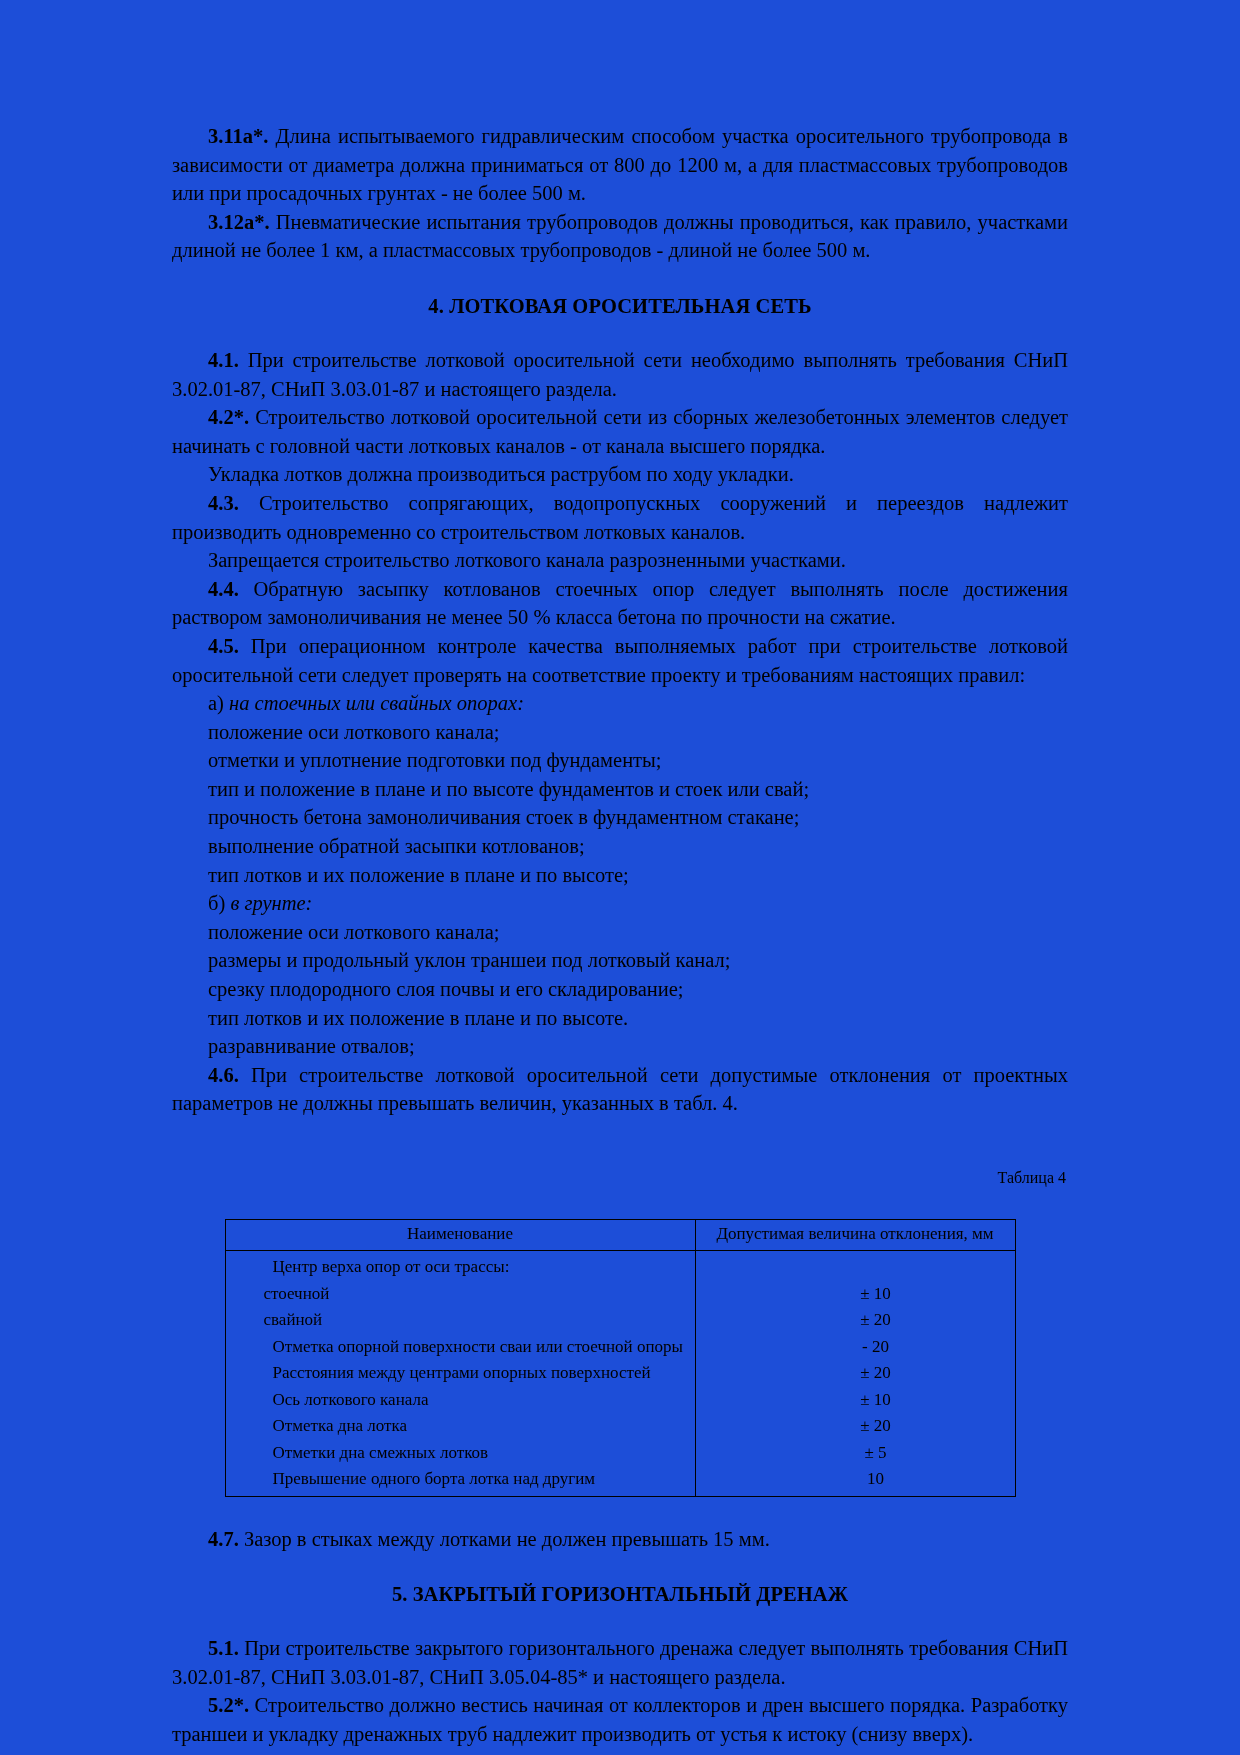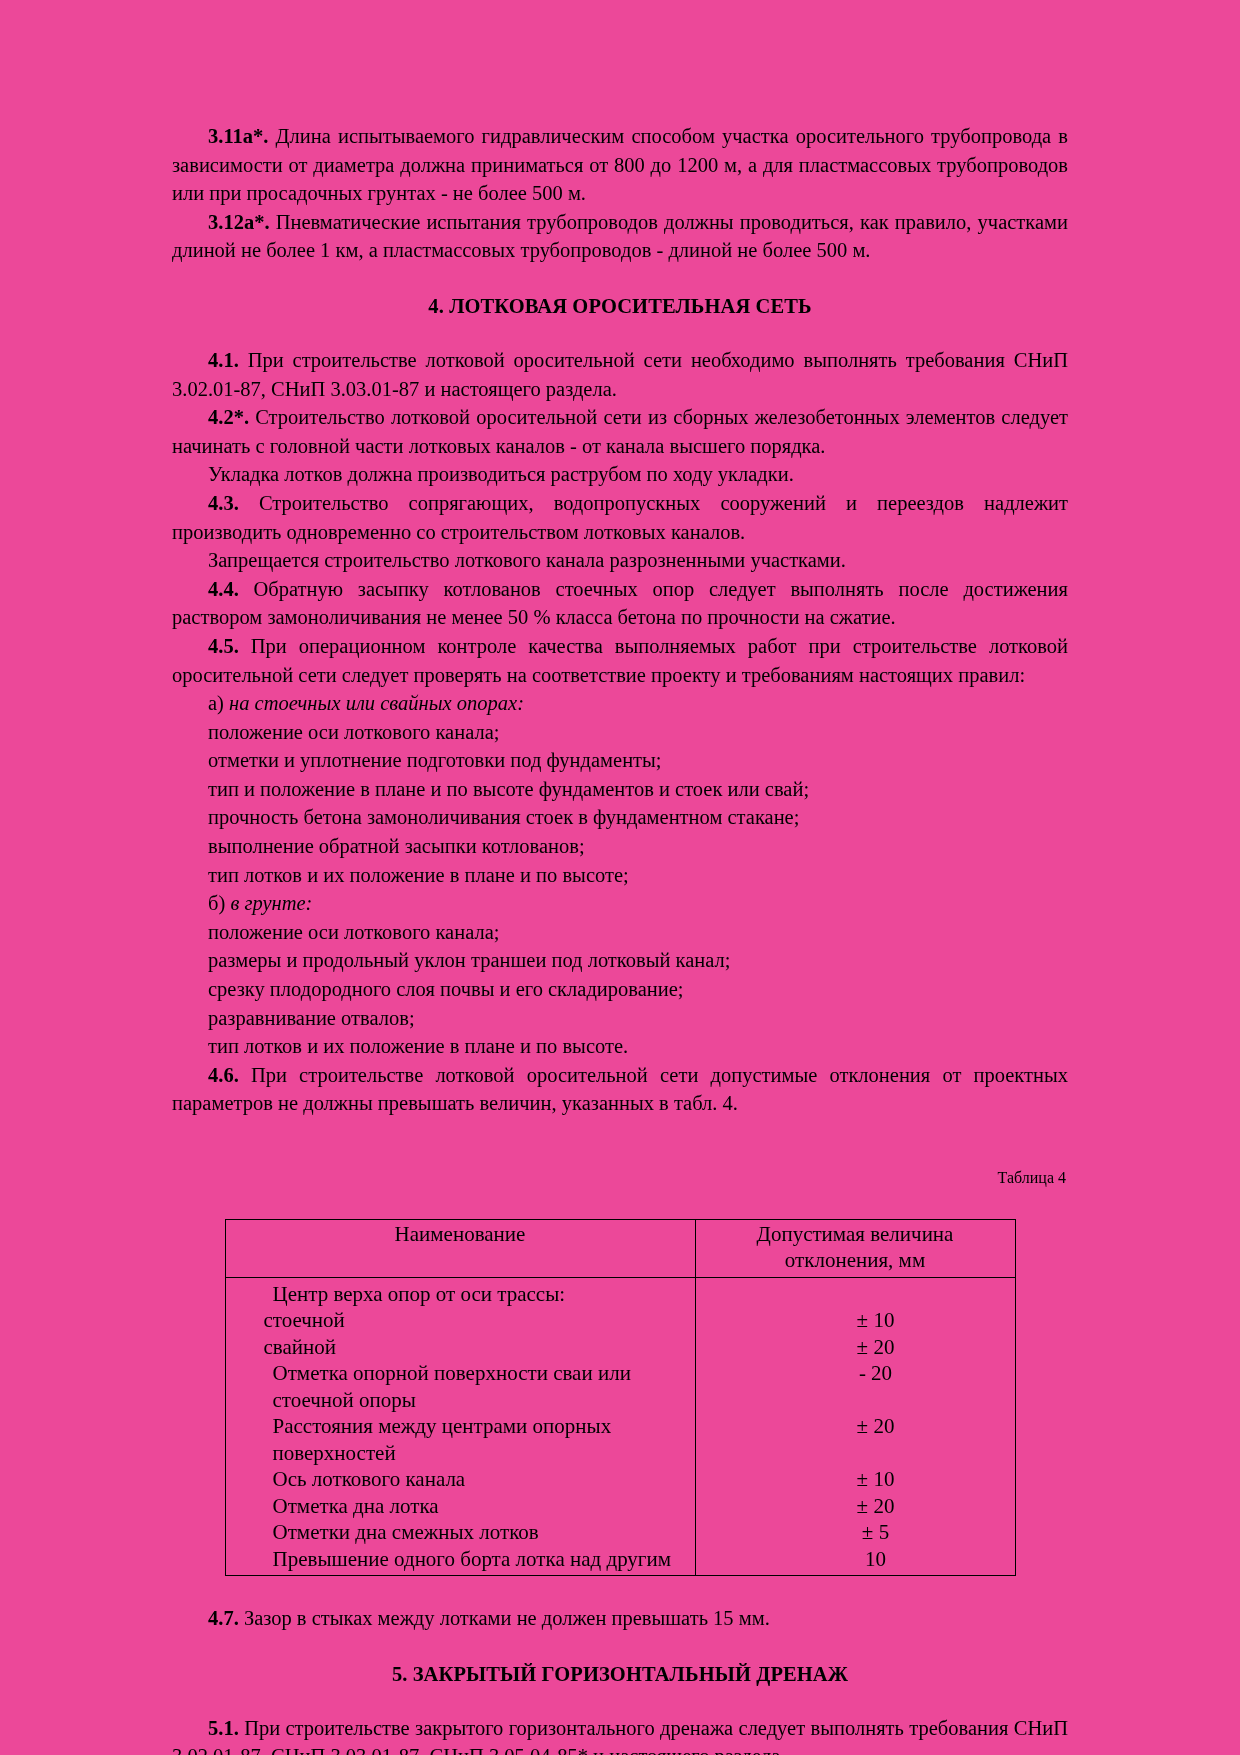--- a/index.html
+++ b/index.html
@@ -10,21 +10,21 @@
   }
   body {
     font-family: "Liberation Serif", "DejaVu Serif", serif;
     color: #000000;
   }
   .page {
     position: relative;
     width: 1240px;
     height: 1755px;
     margin: 0 auto;
-    background: #ec4899;
+    background: #1d4ed8;
     box-sizing: border-box;
     padding: 122px 172px 0 172px;
   }
   .content {
     width: 896px;
   }
 
   
   p {
     margin: 0;
@@ -69,21 +69,21 @@
     padding-right: 2px;
   }
   .gap-caption-top { height: 46px; }
   .gap-caption-bot { height: 26px; }
 
   
   table.tbl {
     border-collapse: collapse;
     width: 790px;
     margin: 0 auto;
-    font-size: 21px;
+    font-size: 17px;
     line-height: 26.5px;
     table-layout: fixed;
   }
   table.tbl,
   table.tbl td,
   table.tbl th {
     border: 1.5px solid #000;
   }
   table.tbl th,
   table.tbl td {
@@ -153,22 +153,22 @@
     <p class="listline">тип и положение в плане и по высоте фундаментов и стоек или свай;</p>
     <p class="listline">прочность бетона замоноличивания стоек в фундаментном стакане;</p>
     <p class="listline">выполнение обратной засыпки котлованов;</p>
     <p class="listline">тип лотков и их положение в плане и по высоте;</p>
 
     <p class="listline"><span>б) </span><i class="it">в грунте:</i></p>
 
     <p class="listline">положение оси лоткового канала;</p>
     <p class="listline">размеры и продольный уклон траншеи под лотковый канал;</p>
     <p class="listline">срезку плодородного слоя почвы и его складирование;</p>
+    <p class="listline">тип лотков и их положение в плане и по высоте.</p>
     <p class="listline">разравнивание отвалов;</p>
-    <p class="listline">тип лотков и их положение в плане и по высоте.</p>
 
     <p class="indent"><b class="num">4.6.</b><span> При строительстве лотковой оросительной сети допустимые отклонения от проектных параметров не должны превышать величин, указанных в табл. 4.</span></p>
 
     <div class="gap-caption-top"></div>
     <p class="table-caption">Таблица 4</p>
     <div class="gap-caption-bot"></div>
 
     <table class="tbl">
       <colgroup>
         <col class="col-name">

